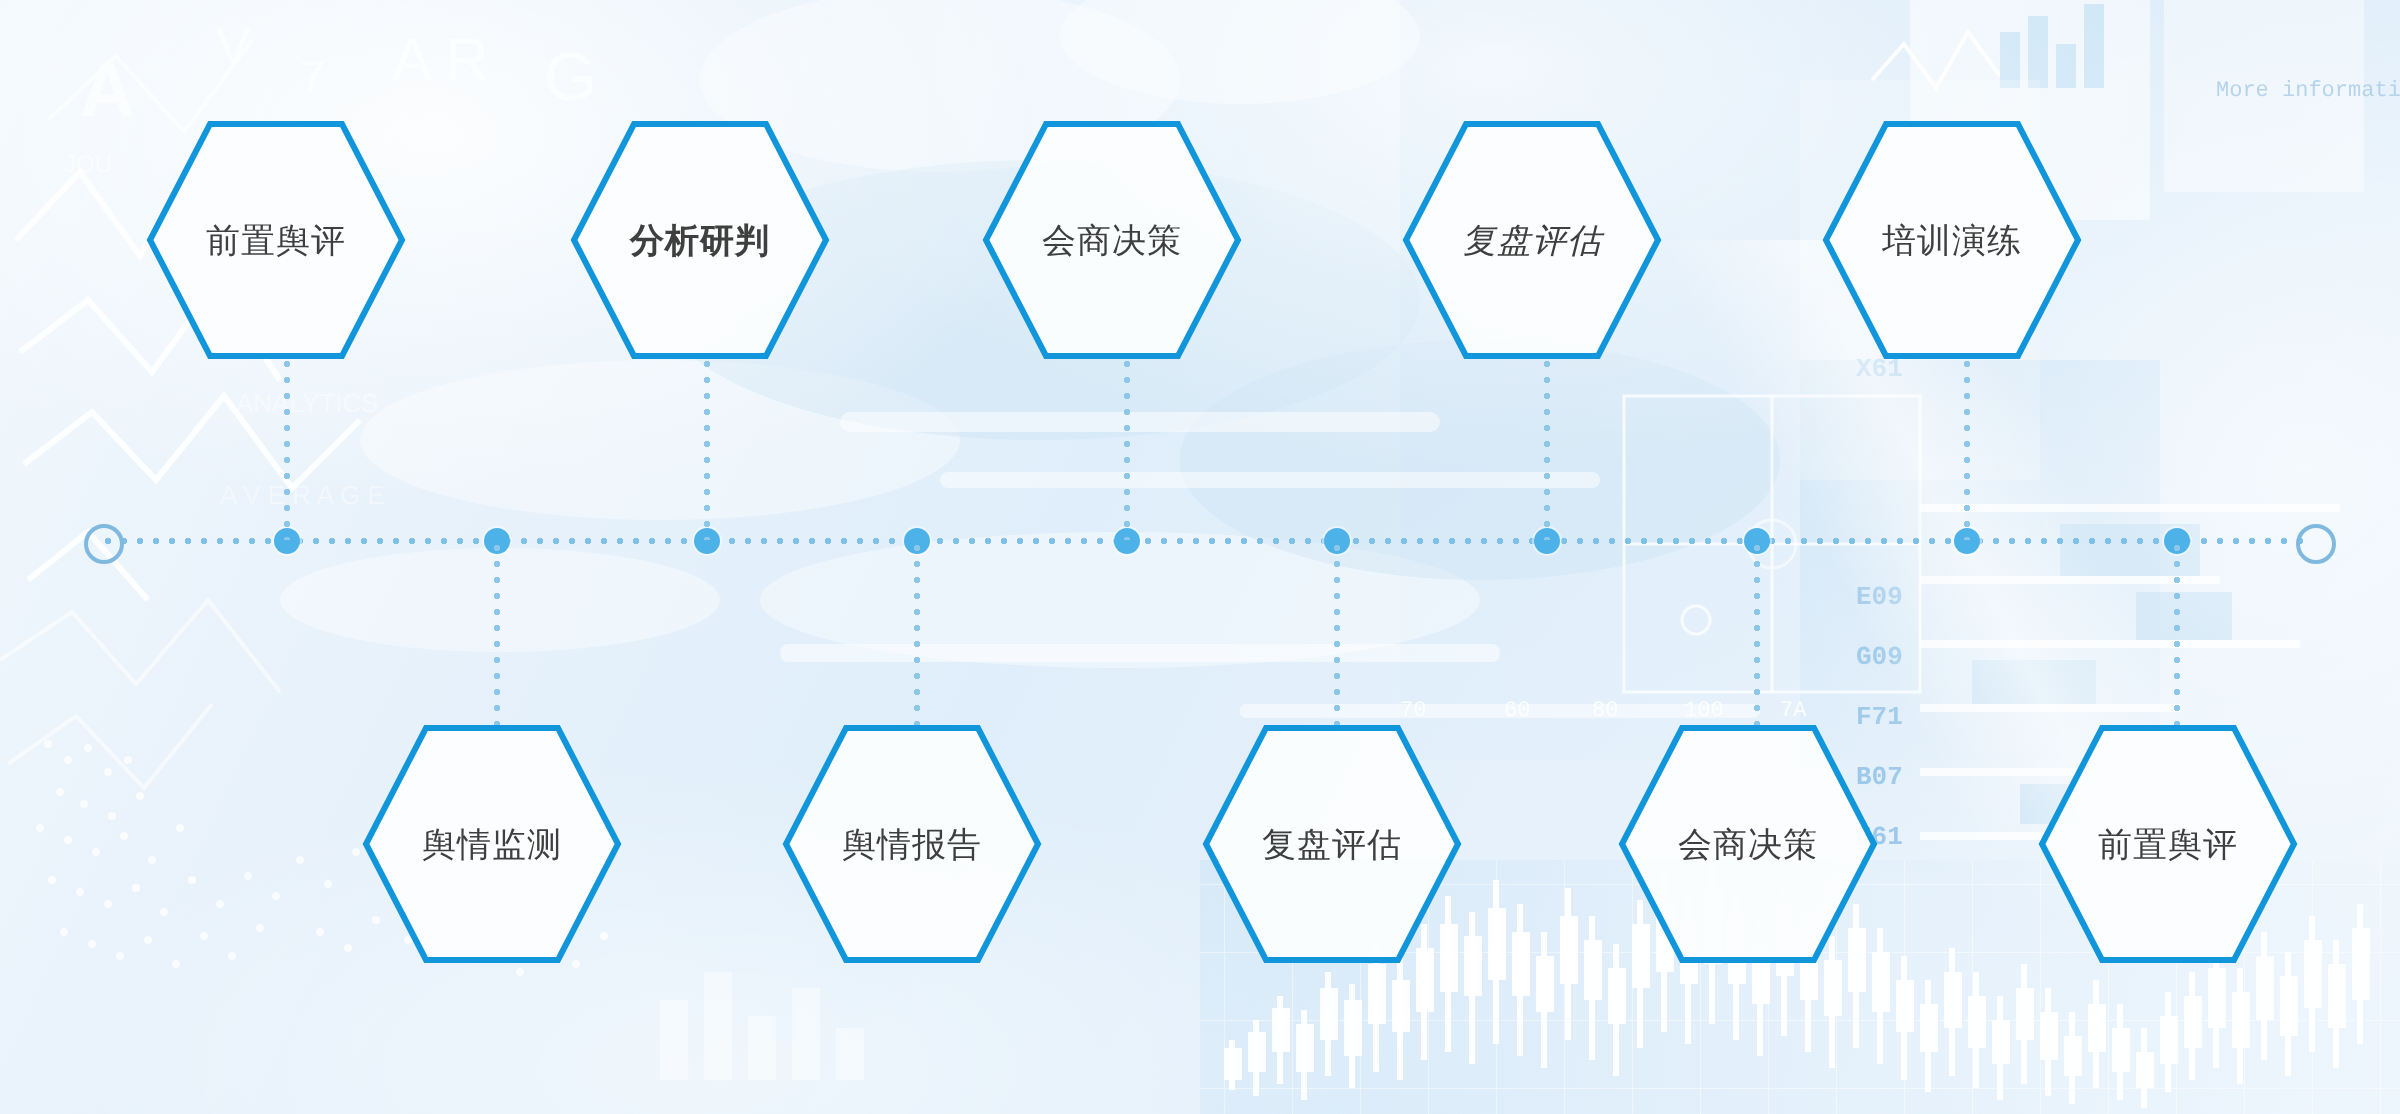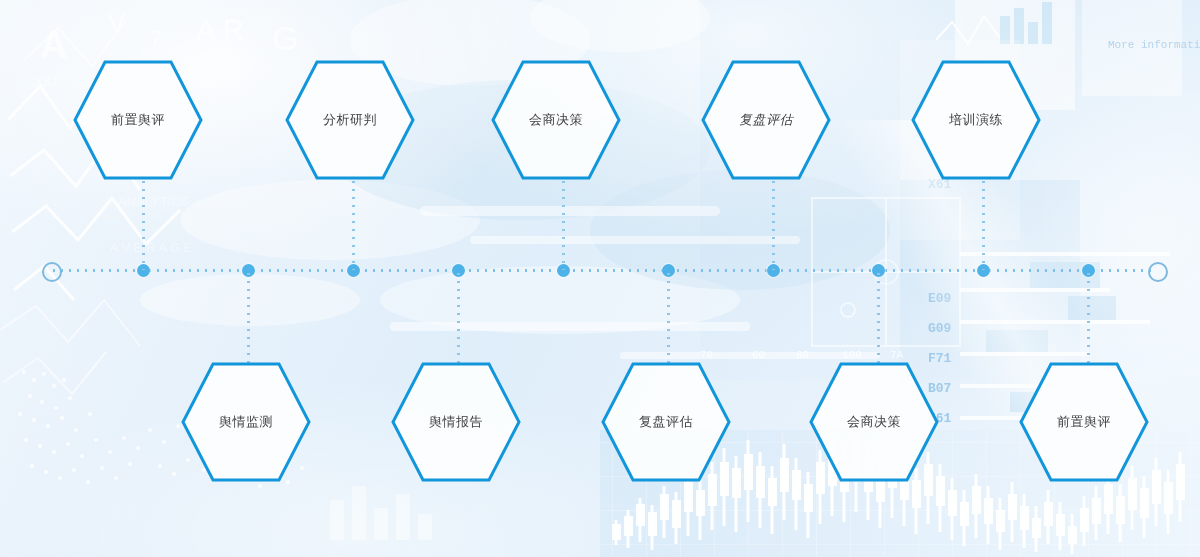--- a/index.html
+++ b/index.html
@@ -64,21 +64,21 @@
   }
 
   
   .hex{
     position:absolute;width:132px;height:122px;
   }
   .hex svg{display:block;width:132px;height:122px;}
   .hex .label{
     position:absolute;left:0;top:0;width:132px;height:122px;
     display:flex;align-items:center;justify-content:center;
-    font-size:13px;color:#3f3f3f;letter-spacing:.5px;
+    font-size:17px;color:#3f3f3f;letter-spacing:.5px;
     font-family:"Liberation Sans","DejaVu Sans",sans-serif;
     white-space:nowrap;
   }
 </style>
 </head>
 <body>
 
 <div id="stage">
 
   <div class="bg-base"></div>
@@ -394,21 +394,21 @@
       <div class="node" style="left: 1082px; background: rgb(77, 178, 232);"></div>
       <div class="connector" style="left: 1087px; top: 270px; height: 94px;"></div>
     </div>
   <div id="hex-layer">
       <div class="hex" style="left: 72px; top: 59px;">
         <svg viewBox="0 0 132 122">
           <polygon points="33,3 99,3 129,61 99,119 33,119 3,61" fill="#fbfdfe" fill-opacity="0.97" stroke="#1296db" stroke-width="3" stroke-linejoin="miter"></polygon>
         </svg>
         <div class="label">前置舆评</div>
       </div>
-      <div class="hex" style="left: 284px; top: 59px;">
+      <div class="hex" style="left: 284px; top: 59px; font-weight: bold;">
         <svg viewBox="0 0 132 122">
           <polygon points="33,3 99,3 129,61 99,119 33,119 3,61" fill="#fbfdfe" fill-opacity="0.97" stroke="#1296db" stroke-width="3" stroke-linejoin="miter"></polygon>
         </svg>
         <div class="label">分析研判</div>
       </div>
       <div class="hex" style="left: 490px; top: 59px; text-align: center;">
         <svg viewBox="0 0 132 122">
           <polygon points="33,3 99,3 129,61 99,119 33,119 3,61" fill="#fbfdfe" fill-opacity="0.97" stroke="#1296db" stroke-width="3" stroke-linejoin="miter"></polygon>
         </svg>
         <div class="label">会商决策</div>

